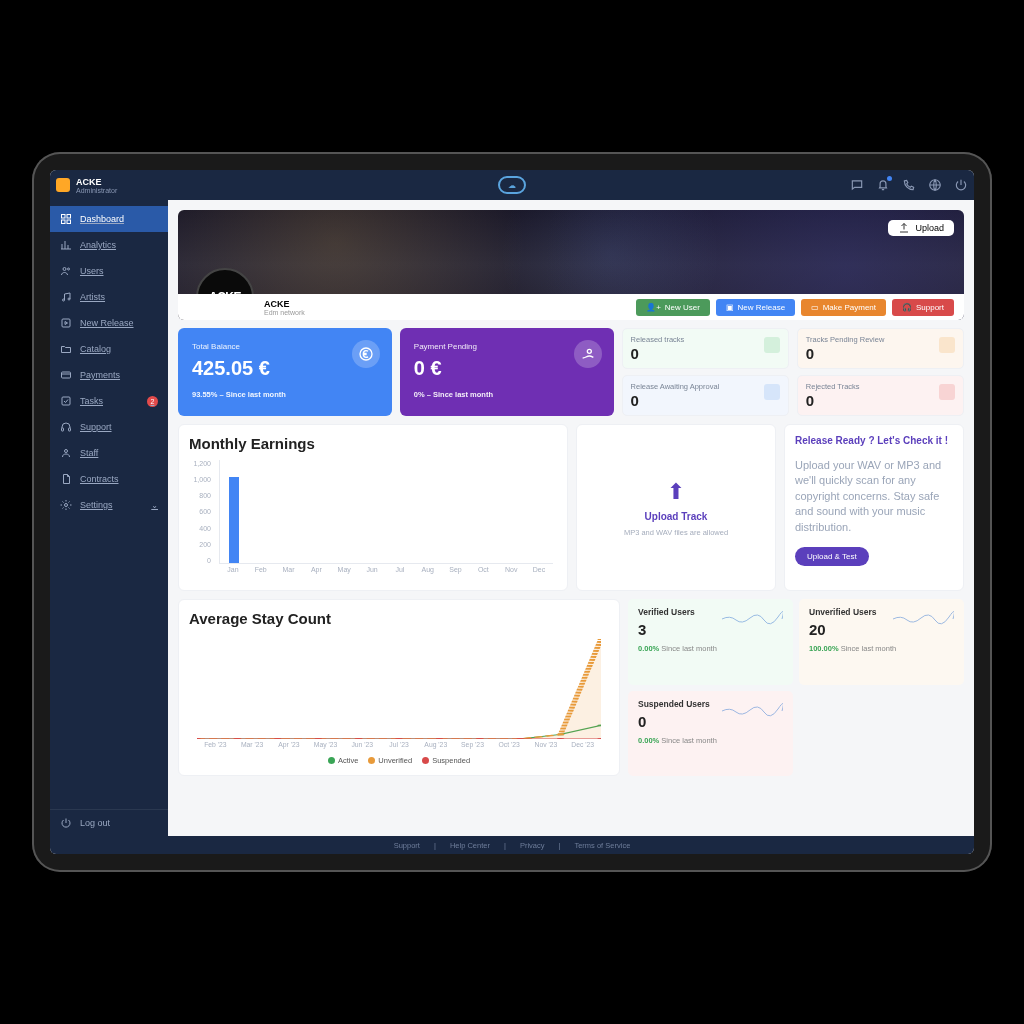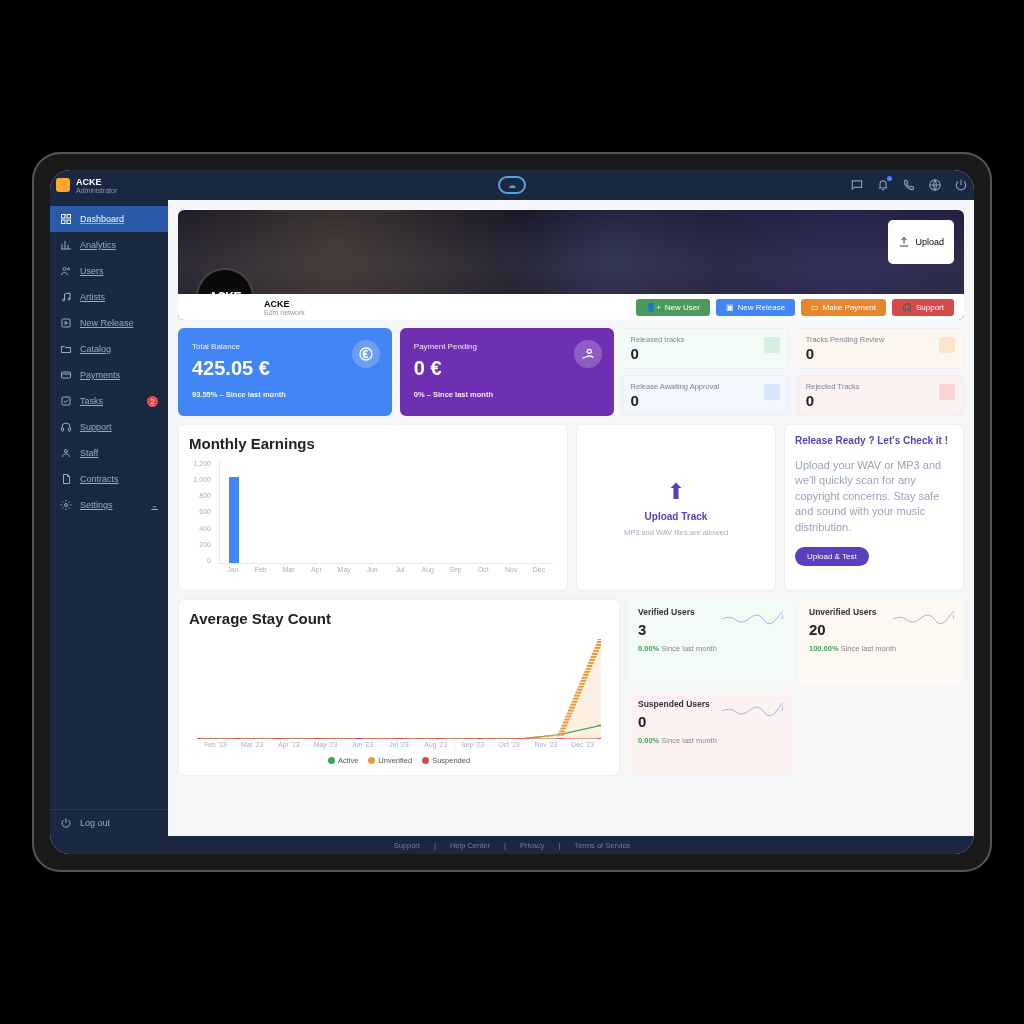--- a/index.html
+++ b/index.html
@@ -12,21 +12,21 @@
 .tablet-frame {
   width: 960px; height: 720px;
   background: #1a1a1a;
   border-radius: 28px;
   padding: 18px;
   box-shadow: inset 0 0 0 2px #555;
 }
 .screen {
   width: 100%; height: 100%;
   background: #f5f6f8;
-  border-radius: 20px;
+  border-radius: 6px;
   overflow: hidden;
   display: flex; flex-direction: column;
   font-size: 9px;
 }
 .topbar {
   height: 30px;
   background: #1a2842;
   display: flex; align-items: center; padding: 0 6px;
   color: #b6c1d6;
   position: relative;
@@ -87,21 +87,21 @@
 .banner-scene {
   position: absolute; inset: 0;
   background:
     radial-gradient(circle at 20% 30%, rgba(255,200,80,.15) 0, transparent 30%),
     radial-gradient(circle at 55% 40%, rgba(120,160,255,.12) 0, transparent 25%),
     radial-gradient(circle at 85% 55%, rgba(60,60,140,.4) 0, transparent 45%);
 }
 .banner-upload {
   position: absolute; top: 10px; right: 10px;
   background: #fff; border-radius: 5px;
-  padding: 16px 10px;
+  padding: 2px 10px;
   display: flex; align-items: center; gap: 5px;
   font-size: 9px; cursor: pointer;
 }
 .banner-avatar {
   position: absolute; left: 18px; bottom: -6px;
   width: 58px; height: 58px; border-radius: 50%;
   background: #0a0a0a; border: 2px solid #444;
   display: flex; align-items: center; justify-content: center;
   color: #fff; font-weight: 900; font-size: 12px; letter-spacing: -.5px;
 }

